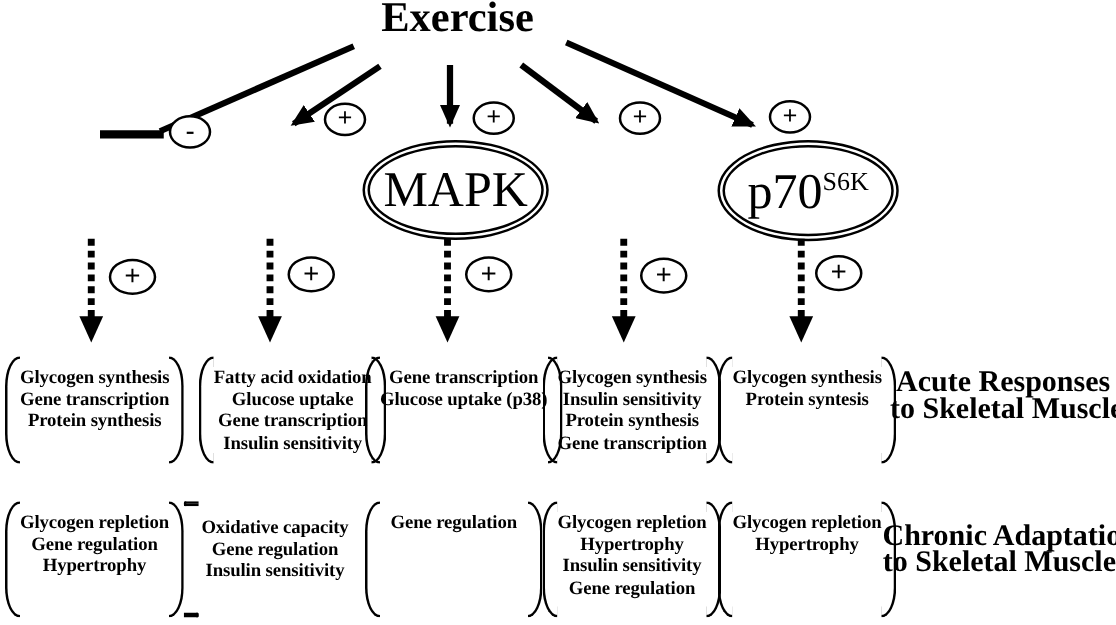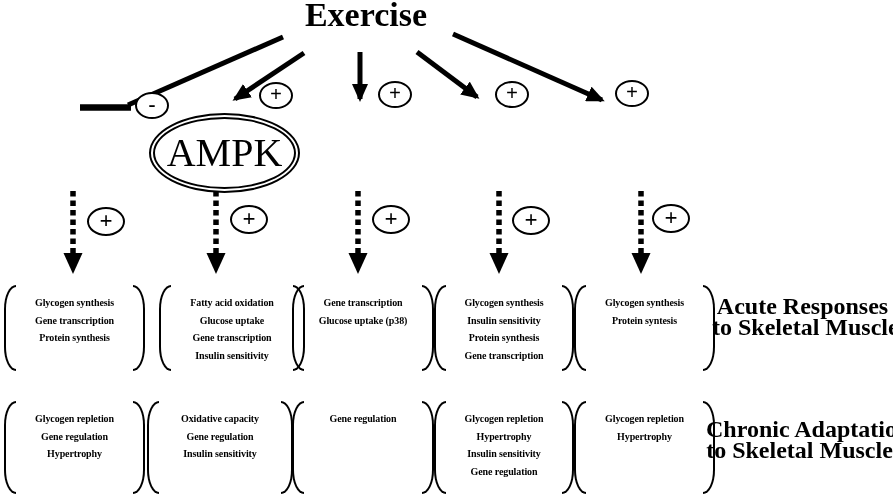--- a/index.html
+++ b/index.html
@@ -18,21 +18,21 @@
   .sign-top{width:34px;height:27px;font-size:21px;padding-bottom:2px;box-sizing:border-box;}
   .sign-mid{width:38px;height:29px;font-size:23px;padding-bottom:2px;box-sizing:border-box;}
   .bgroup{position:absolute;display:flex;}
   .bracket{width:12px;flex:none;box-sizing:border-box;}
   .bracket.l{border-left:2.5px solid #000;border-top:2.5px solid #000;border-bottom:2.5px solid #000;
              border-radius:12px 0 0 12px / 24px 0 0 24px;}
   .bracket.r{border-right:2.5px solid #000;border-top:2.5px solid #000;border-bottom:2.5px solid #000;
              border-radius:0 12px 12px 0 / 0 24px 24px 0;}
   .bcontent{flex:1;display:flex;align-items:flex-start;justify-content:center;
             padding-top:9px;text-align:center;white-space:pre;
-            font-weight:bold;font-size:10px;line-height:17.5px;letter-spacing:-0.1px;}
+            font-weight:bold;font-size:15px;line-height:17.5px;letter-spacing:-0.1px;}
   .rowlabel{position:absolute;font-weight:bold;font-size:24px;line-height:21px;
             text-align:center;white-space:pre;}
 </style>
 </head>
 <body>
 
 <div id="stage">
 
   <div class="title">Exercise</div>
 
@@ -56,22 +56,25 @@
     <line x1="216" y1="191" x2="216" y2="254" stroke="#000" stroke-width="5.5" stroke-dasharray="5.5 4"></line>
     <polygon points="206.5,253 225.5,253 216,274" fill="#000"></polygon>
     <line x1="358" y1="191" x2="358" y2="254" stroke="#000" stroke-width="5.5" stroke-dasharray="5.5 4"></line>
     <polygon points="348.5,253 367.5,253 358,274" fill="#000"></polygon>
     <line x1="499" y1="191" x2="499" y2="254" stroke="#000" stroke-width="5.5" stroke-dasharray="5.5 4"></line>
     <polygon points="489.5,253 508.5,253 499,274" fill="#000"></polygon>
     <line x1="641" y1="191" x2="641" y2="254" stroke="#000" stroke-width="5.5" stroke-dasharray="5.5 4"></line>
     <polygon points="631.5,253 650.5,253 641,274" fill="#000"></polygon>
   </svg>
 
-  <div class="oval" style="left:149px;top:113px;width:139px;height:68px;">
-    <span>AMPK</span>
+  <div class="oval" style="left:290px;top:112px;width:137px;height:68px;">
+    <span>MAPK</span>
+  </div>
+  <div class="oval" style="left:574px;top:112px;width:133px;height:69px;">
+    <span><span>p70</span><sup class="ksup">S6K</sup></span>
   </div>
 
   <div class="sign sign-top" style="left:135px;top:92px;">-</div>
   <div class="sign sign-top" style="left:259px;top:82px;">+</div>
   <div class="sign sign-top" style="left:378px;top:81px;">+</div>
   <div class="sign sign-top" style="left:495px;top:81px;">+</div>
   <div class="sign sign-top" style="left:615px;top:80px;">+</div>
 
   <div class="sign sign-mid" style="left:87px;top:207px;">+</div>
   <div class="sign sign-mid" style="left:230px;top:205px;">+</div>
@@ -115,21 +118,21 @@
     <div class="bracket r"></div>
   </div>
 
   <div class="bgroup" style="left:4px;top:401px;width:141px;height:93px;">
     <div class="bracket l"></div>
     <div class="bcontent">Glycogen repletion
 Gene regulation
 Hypertrophy</div>
     <div class="bracket r"></div>
   </div>
-  <div class="bgroup" style="left:147px;top:401px;width:146px;height:93px;">
+  <div class="bgroup" style="left:147px;top:401px;width:146px;height:93px;flex-direction:column;">
     <div class="bracket l"></div>
     <div class="bcontent">Oxidative capacity
 Gene regulation
 Insulin sensitivity</div>
     <div class="bracket r"></div>
   </div>
   <div class="bgroup" style="left:292px;top:401px;width:142px;height:93px;">
     <div class="bracket l"></div>
     <div class="bcontent">Gene regulation</div>
     <div class="bracket r"></div>

